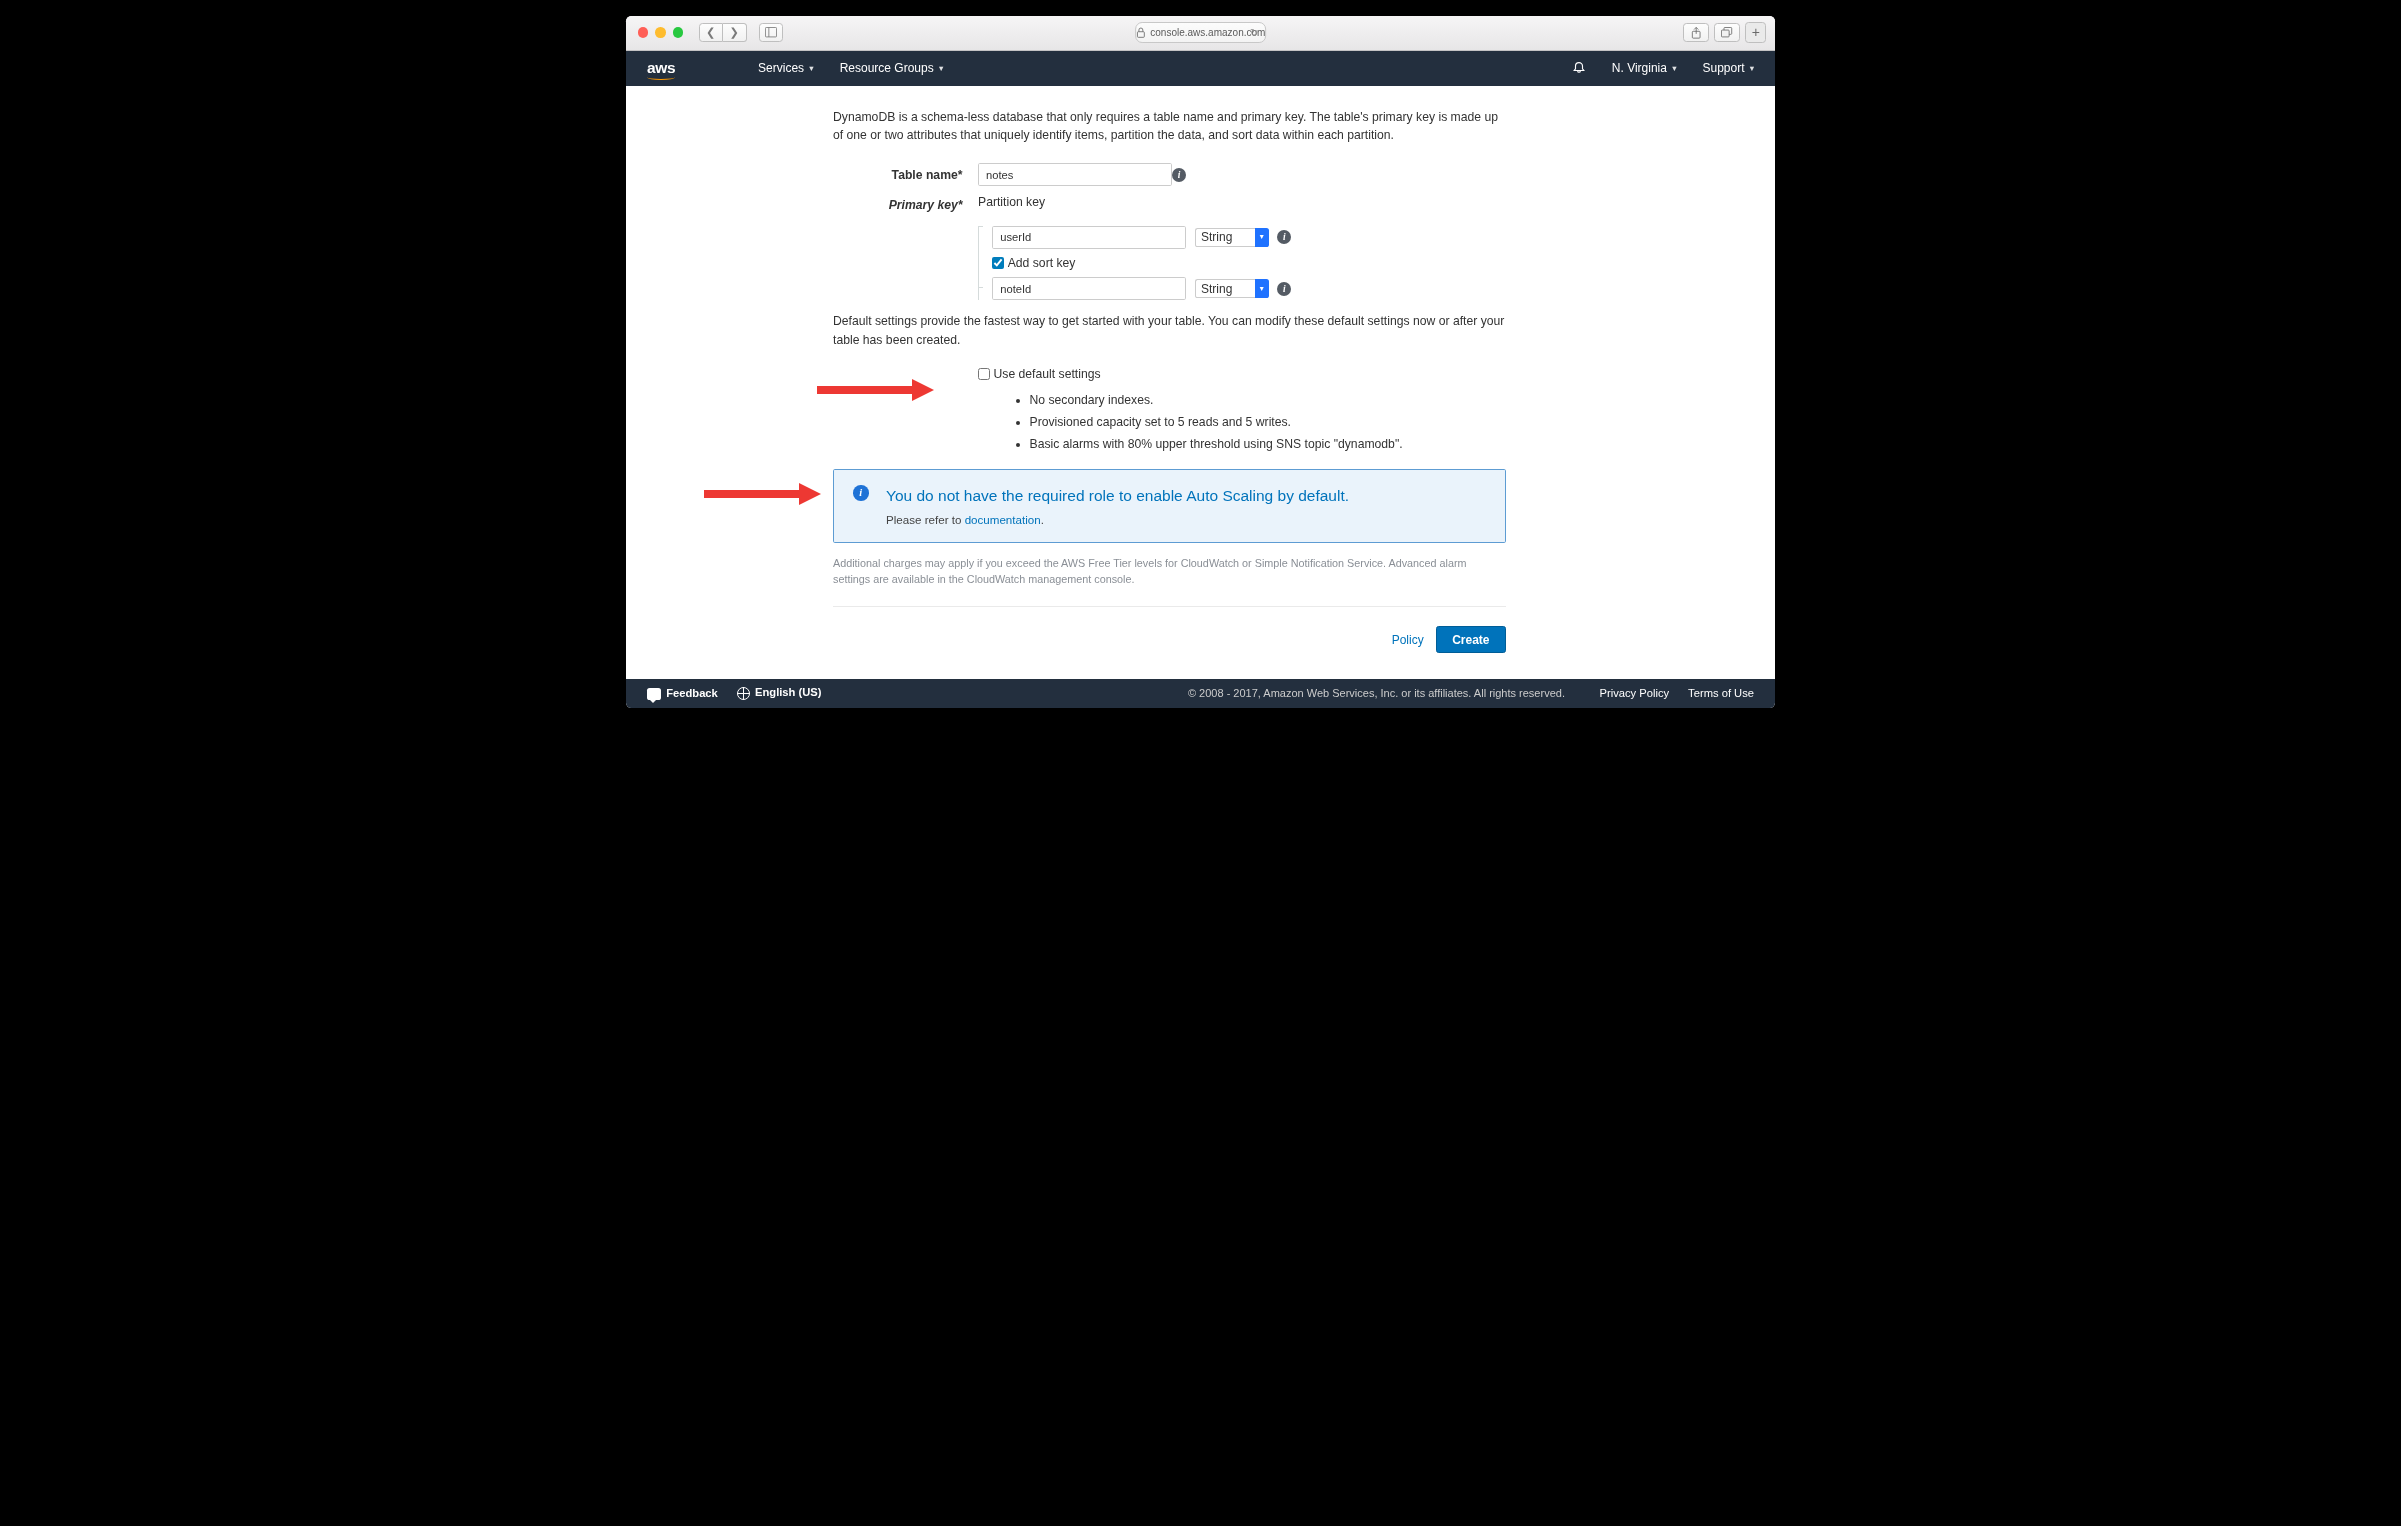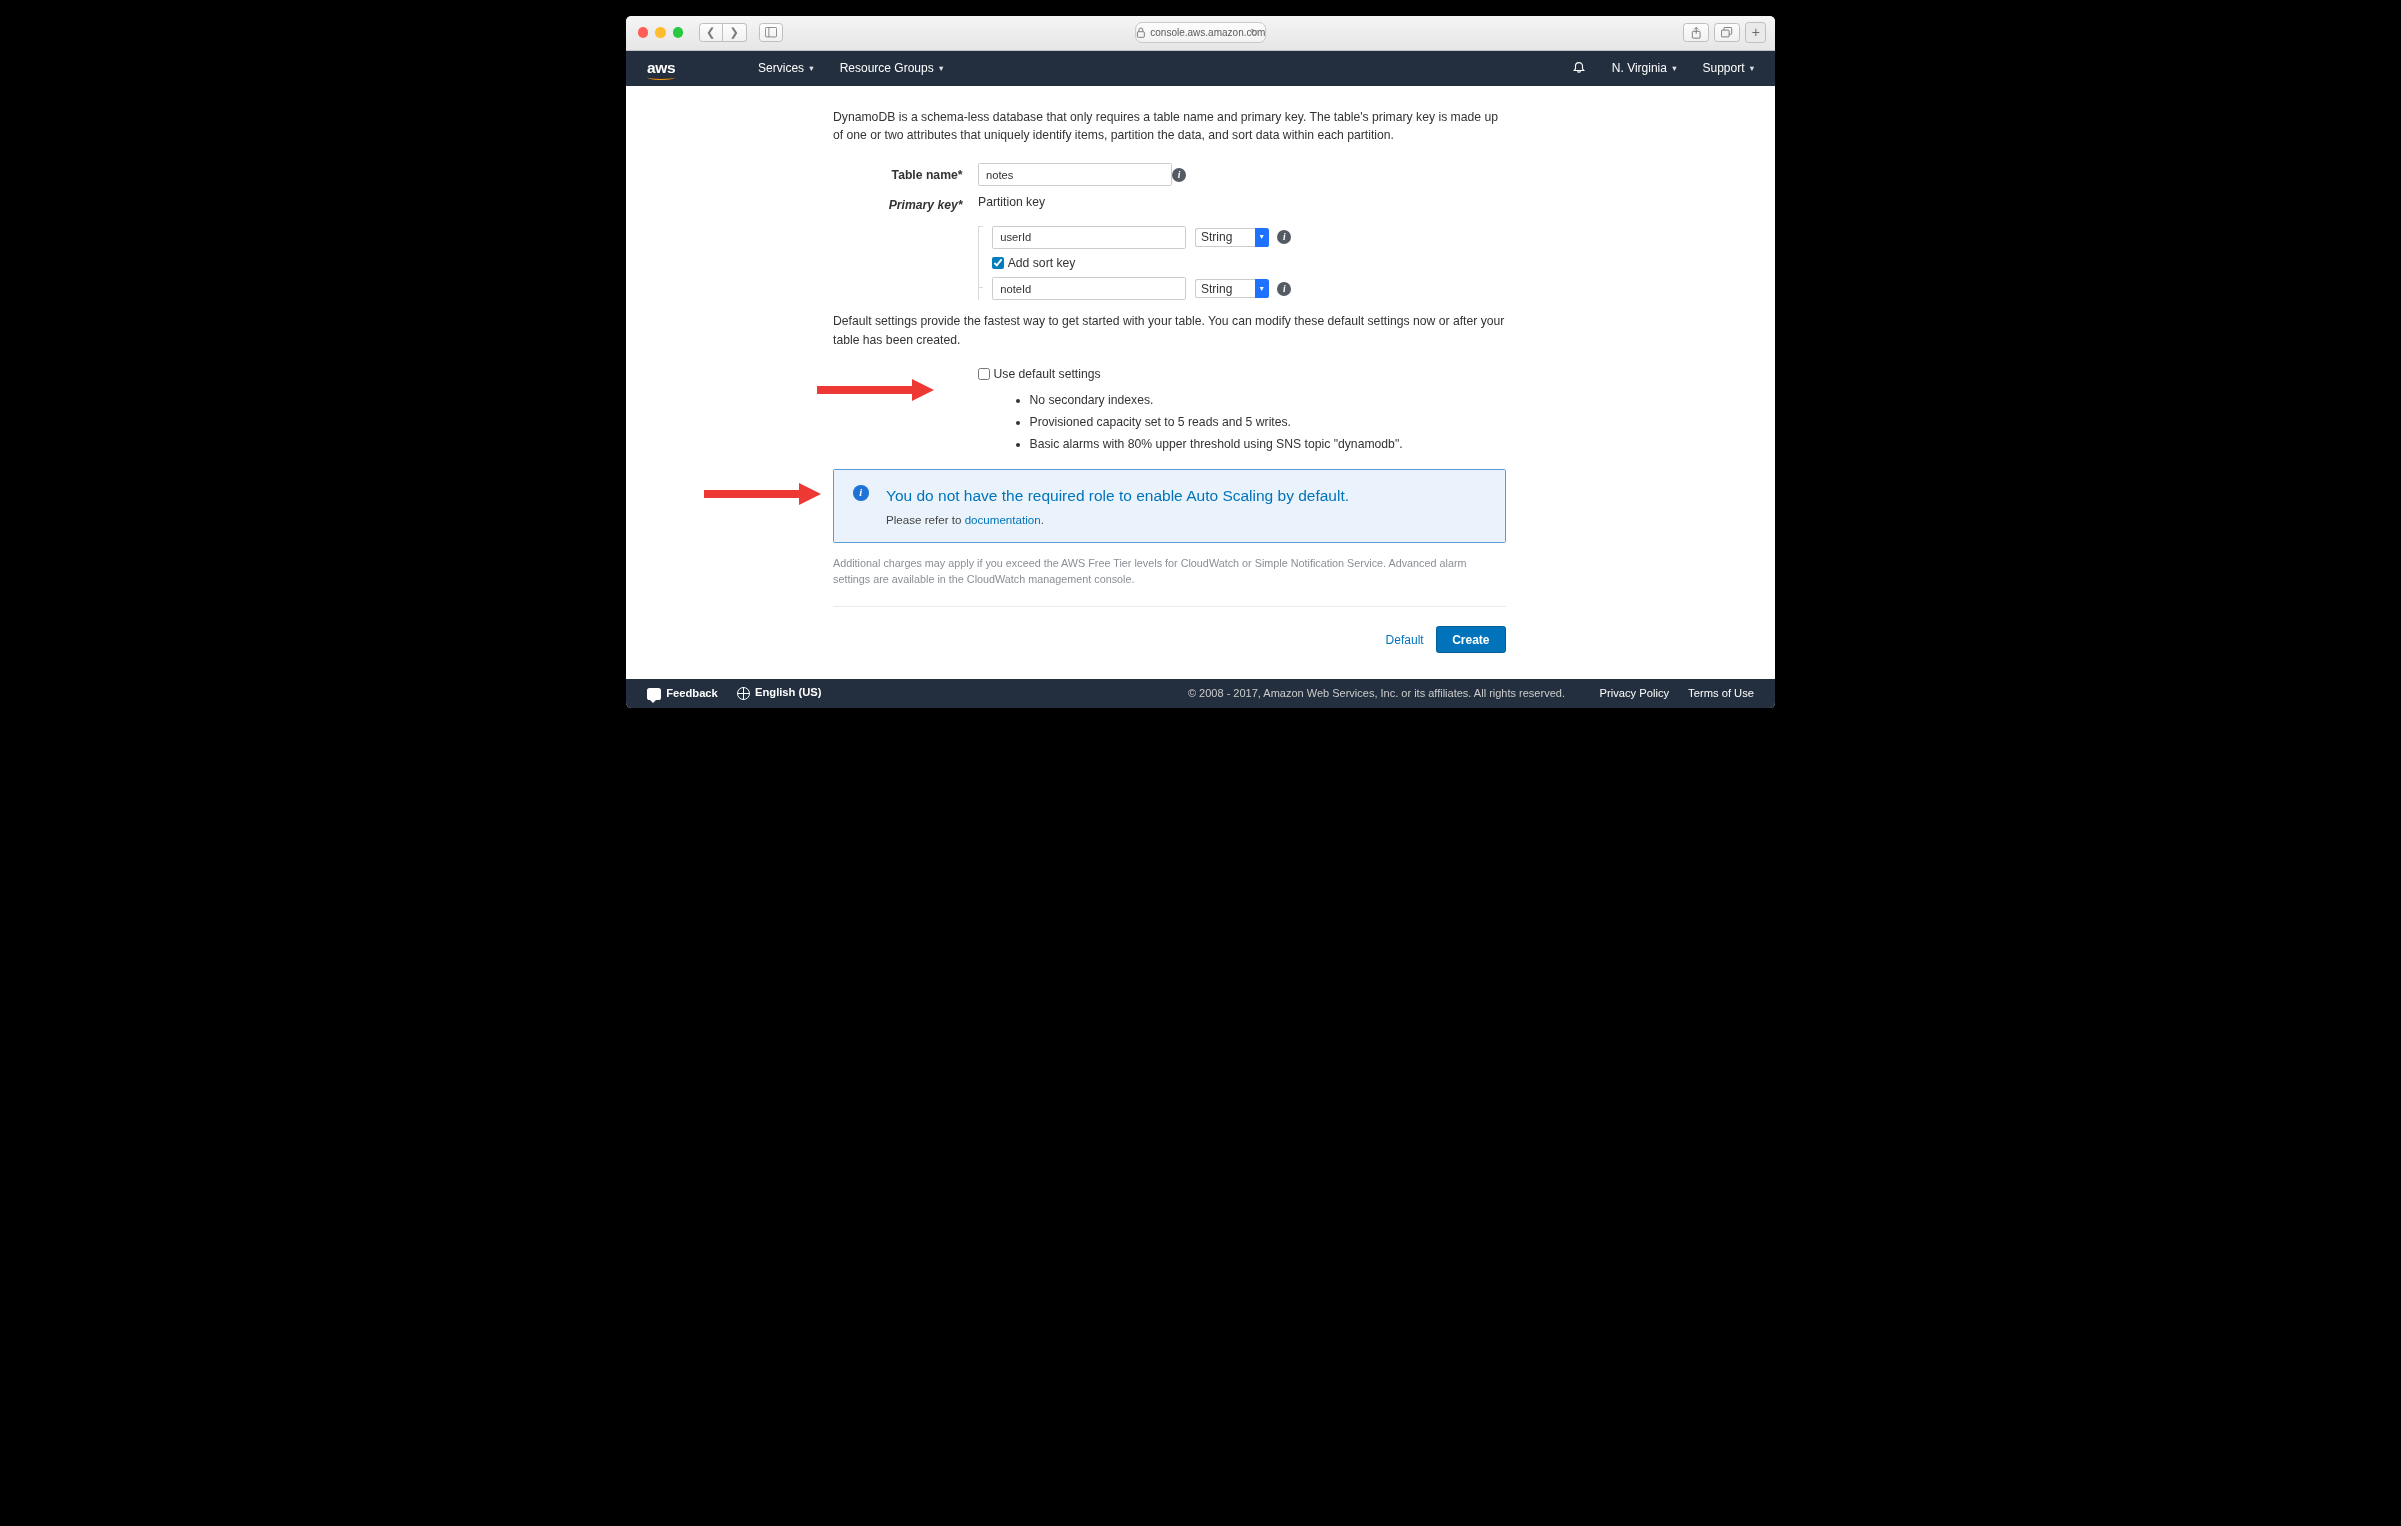--- a/index.html
+++ b/index.html
@@ -227,21 +227,21 @@
         <div class="alert-title">You do not have the required role to enable Auto Scaling by default.</div>
         <div class="alert-body">
           <span>Please refer to </span>
           <a href="#" class="alert-link">documentation</a><span>.</span>
         </div>
       </div>
 
       <p class="footnote">Additional charges may apply if you exceed the AWS Free Tier levels for CloudWatch or Simple Notification Service. Advanced alarm settings are available in the CloudWatch management console.</p>
 
       <div class="buttons-row">
-        <button class="btn-cancel">Default</button>
+        <button class="btn-cancel">Policy</button>
         <button class="btn-primary">Create</button>
       </div>
     </div>
   </div>
 
   <div class="aws-footer">
     <div class="left">
       <a href="#"><span class="feedback-bubble"></span><b>Feedback</b></a>
       <a href="#"><span class="globe"></span><b>English (US)</b></a>
     </div>

